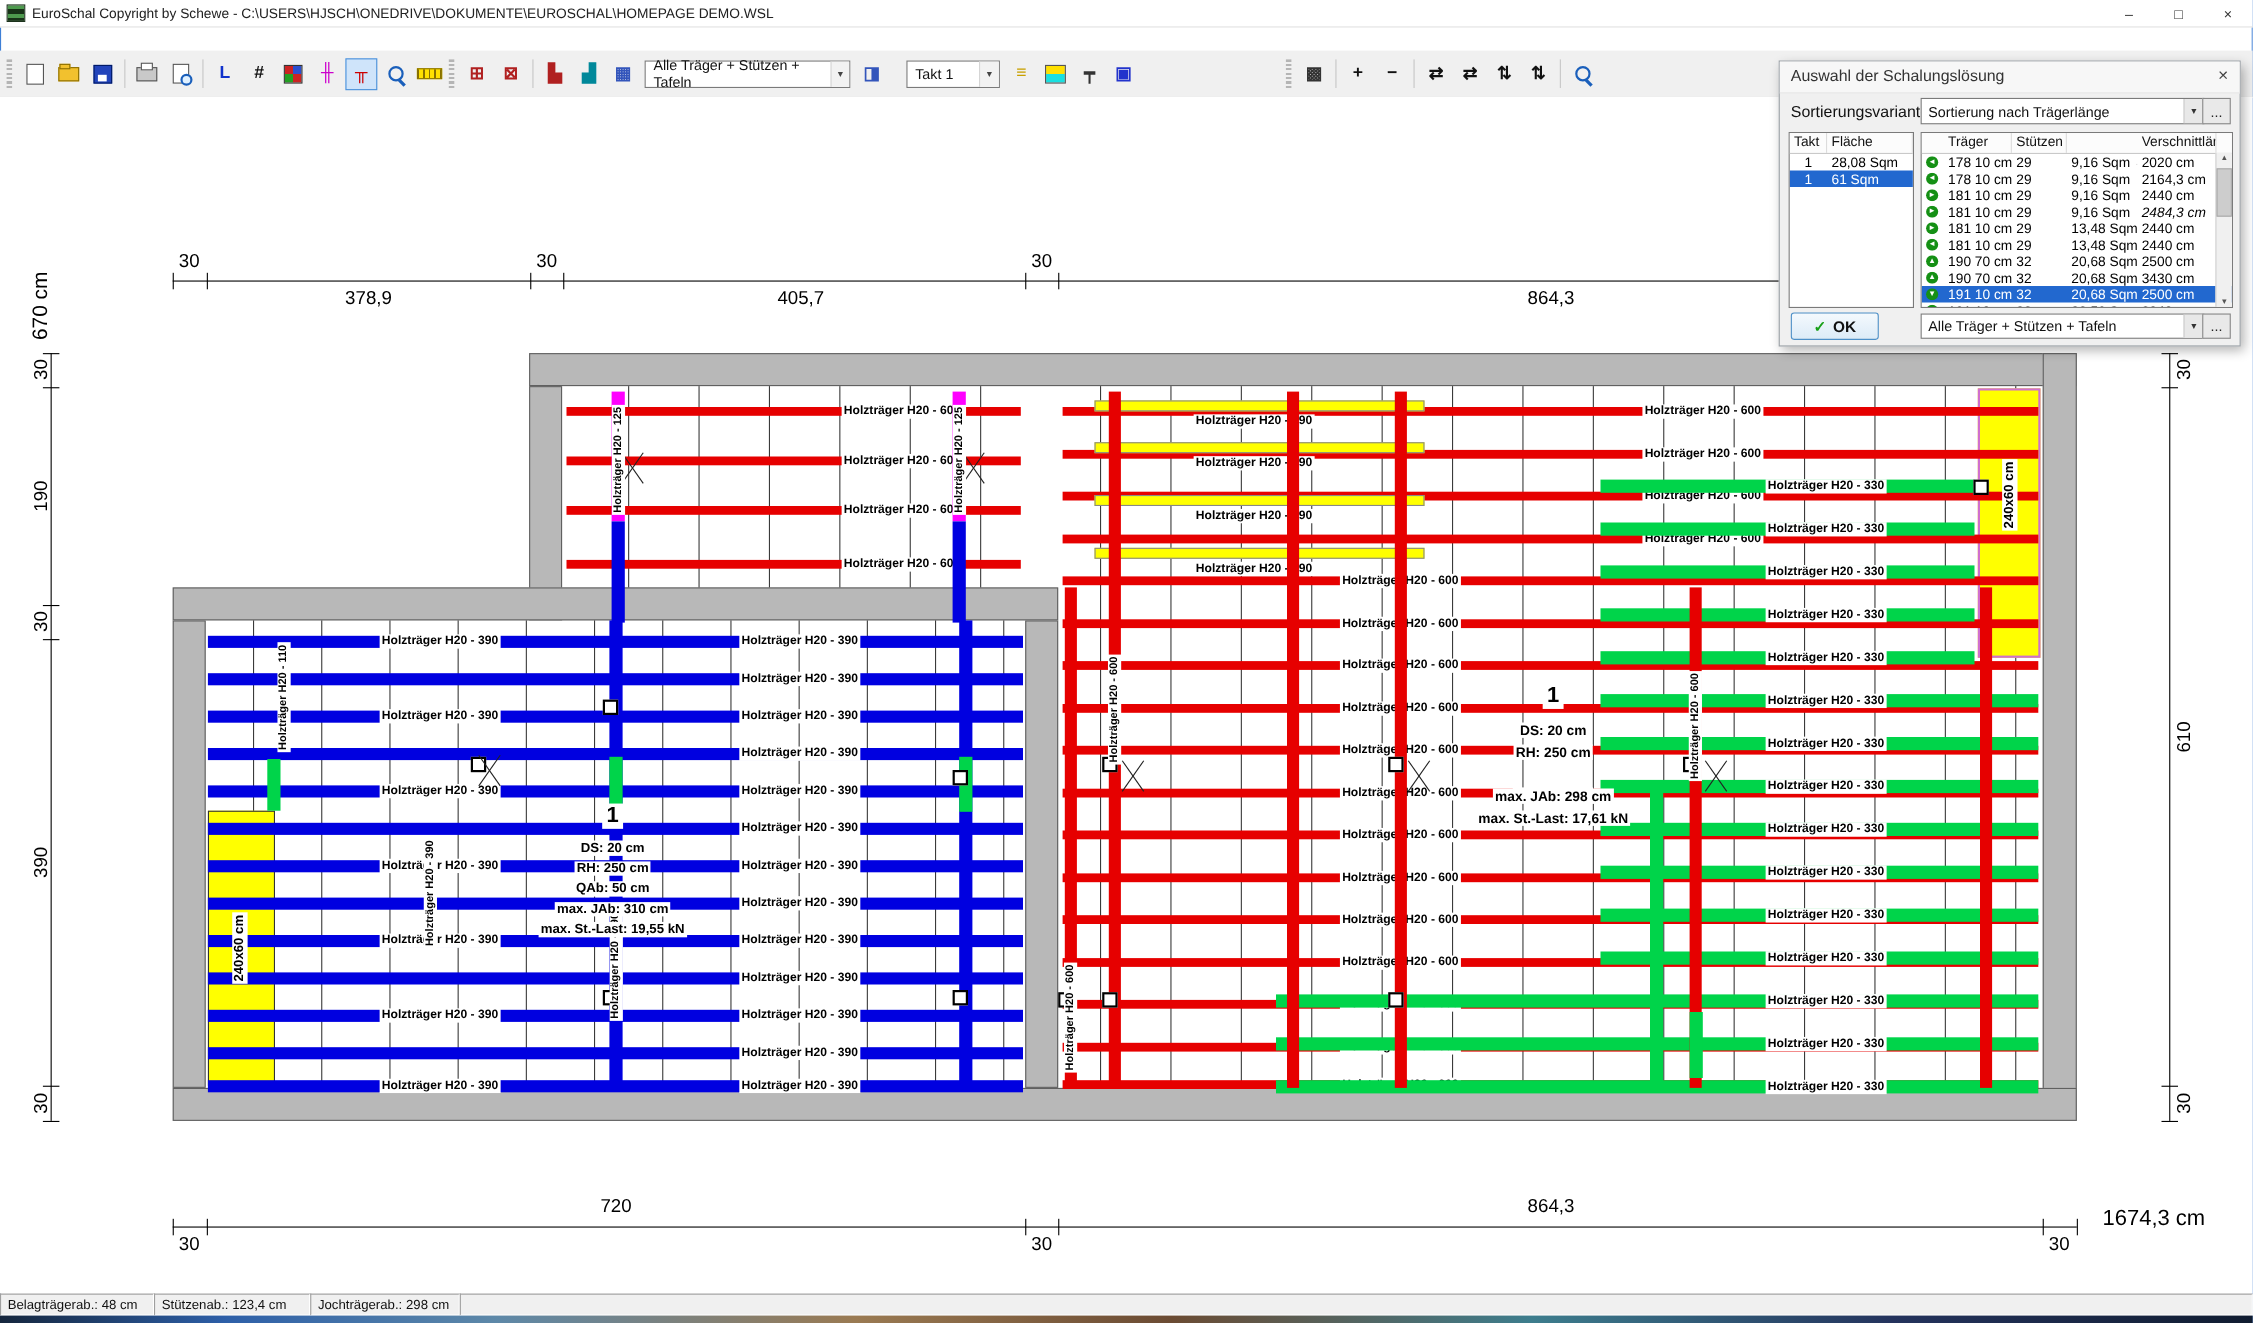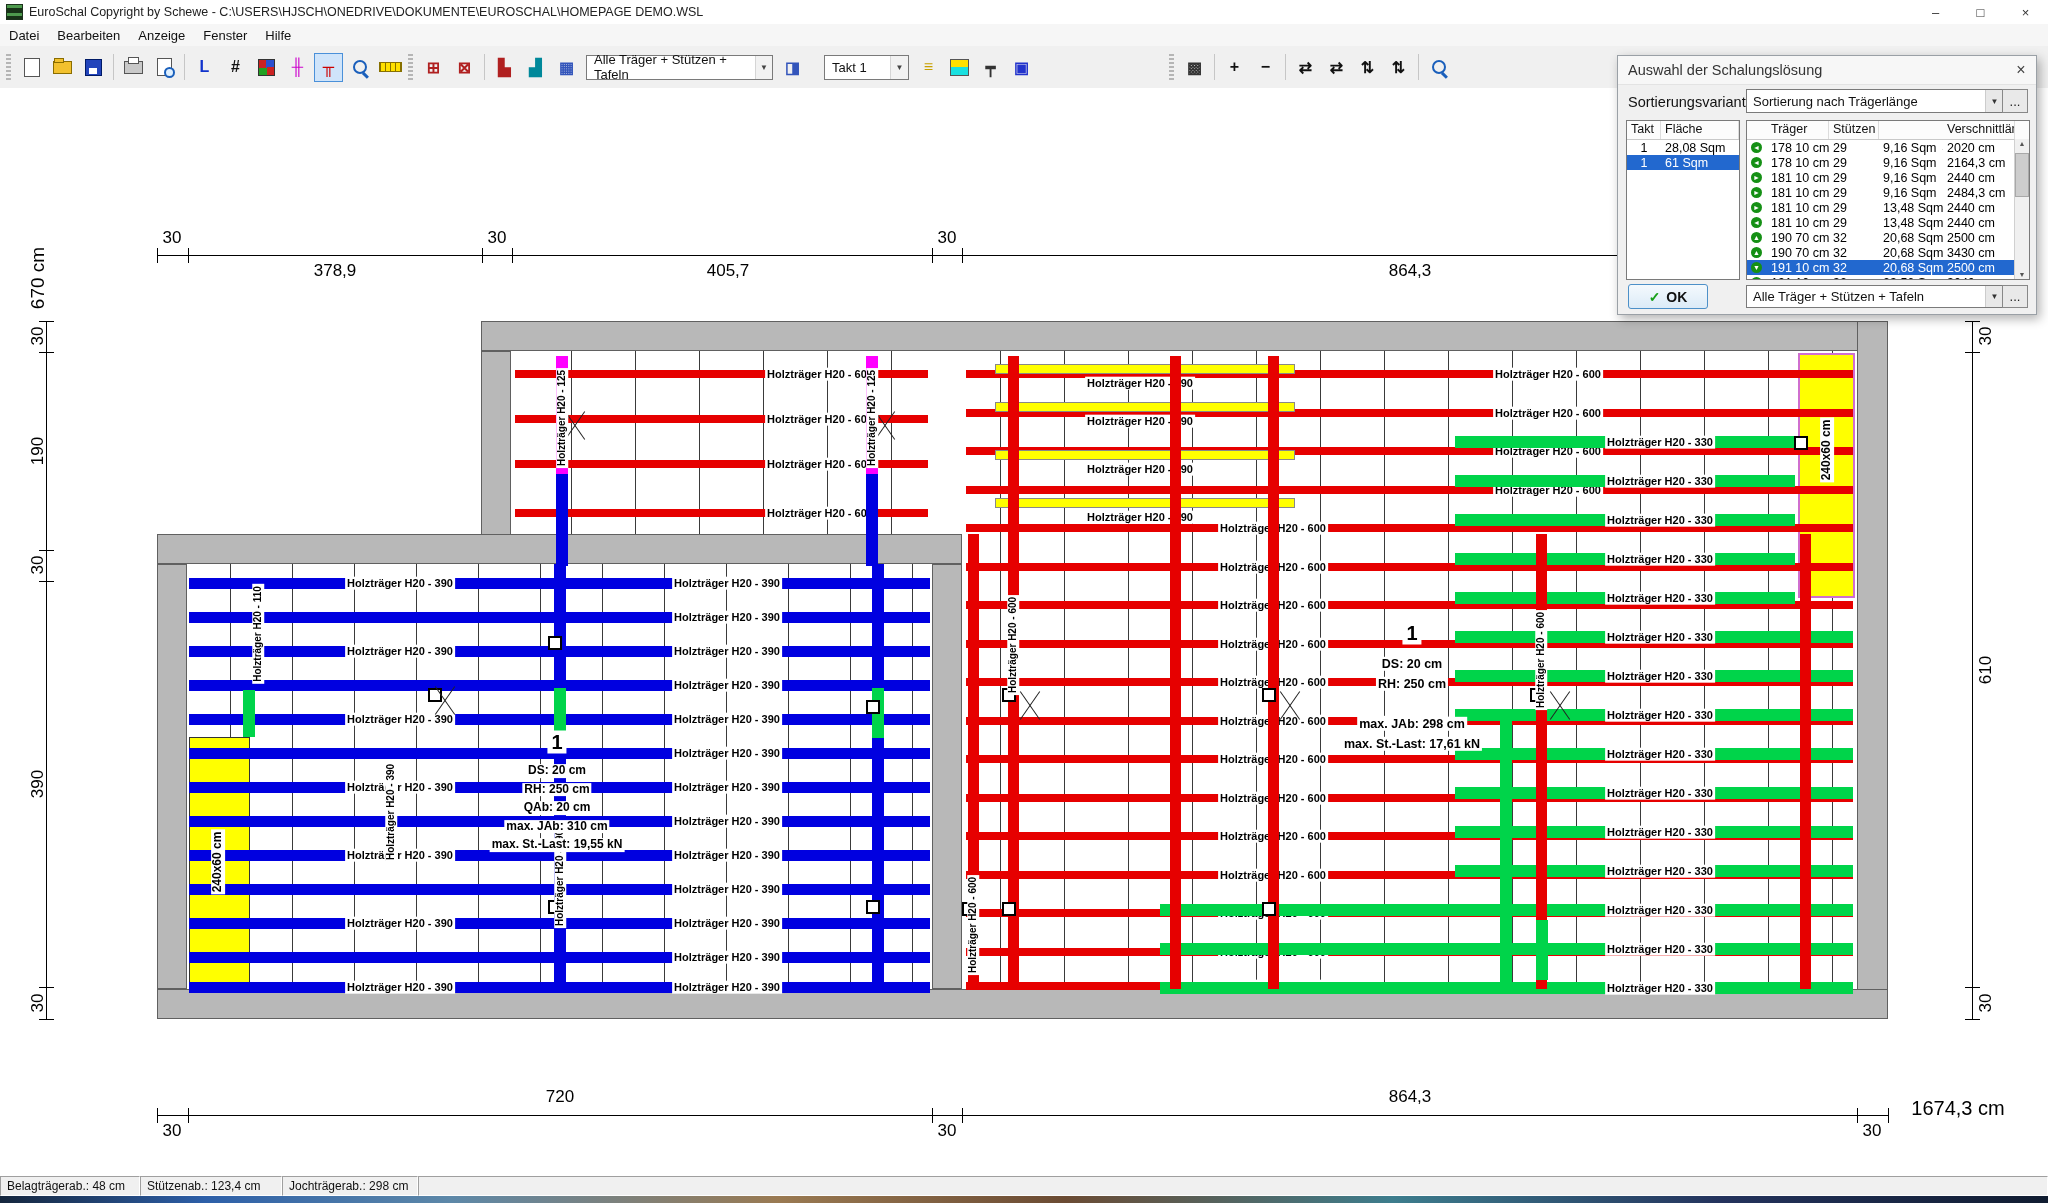--- a/index.html
+++ b/index.html
@@ -109,27 +109,20 @@
   <div class="titlebar">
     <span class="appicon"></span>
     <span class="title">EuroSchal Copyright by Schewe - C:\USERS\HJSCH\ONEDRIVE\DOKUMENTE\EUROSCHAL\HOMEPAGE DEMO.WSL</span>
     <span class="winbtns">
       <span class="wb">–</span>
       <span class="wb">□</span>
       <span class="wb">×</span>
     </span>
   </div>
 
-  <div class="menubar" id="menubar">
-      <span class="mi">Datei</span>
-      <span class="mi">Bearbeiten</span>
-      <span class="mi">Anzeige</span>
-      <span class="mi">Fenster</span>
-      <span class="mi">Hilfe</span>
-    </div>
   <div class="toolbar" id="toolbar">
       <div class="tb-grip"></div>
       <div class="tbtn">
         <div class="ic-new"></div>
       </div>
       <div class="tbtn">
         <div class="ic-open"></div>
       </div>
       <div class="tbtn">
         <div class="ic-save"></div>
@@ -485,21 +478,21 @@
       <div class="lab" style="position: absolute; left: 1541px; top: 572px; font-size: 10px; transform: translate(-50%, -50%) rotate(-90deg);">Holzträger H20 - 600</div>
       <div class="lab" style="position: absolute; left: 973px; top: 837px; font-size: 10px; transform: translate(-50%, -50%) rotate(-90deg);">Holzträger H20 - 600</div>
       <div class="lab" style="position: absolute; left: 560px; top: 790px; font-size: 10px; transform: translate(-50%, -50%) rotate(-90deg);">Holzträger H20 - 390</div>
       <div class="lab" style="position: absolute; left: 391px; top: 724px; font-size: 10px; transform: translate(-50%, -50%) rotate(-90deg);">Holzträger H20 - 390</div>
       <div class="lab" style="position: absolute; left: 258px; top: 546px; font-size: 10px; transform: translate(-50%, -50%) rotate(-90deg);">Holzträger H20 - 110</div>
       <div class="lab" style="position: absolute; left: 218px; top: 774px; font-size: 12px; transform: translate(-50%, -50%) rotate(-90deg);">240x60 cm</div>
       <div class="lab" style="position: absolute; left: 1827px; top: 362px; font-size: 12px; transform: translate(-50%, -50%) rotate(-90deg);">240x60 cm</div>
       <div class="lab" style="position: absolute; left: 557px; top: 654px; font-size: 20px; padding: 0px 4px;">1</div>
       <div class="lab" style="position: absolute; left: 557px; top: 683px; font-size: 12px;">DS: 20 cm</div>
       <div class="lab" style="position: absolute; left: 557px; top: 701.5px; font-size: 12px;">RH: 250 cm</div>
-      <div class="lab" style="position: absolute; left: 557px; top: 720px; font-size: 12px;">QAb: 20 cm</div>
+      <div class="lab" style="position: absolute; left: 557px; top: 720px; font-size: 12px;">QAb: 50 cm</div>
       <div class="lab" style="position: absolute; left: 557px; top: 738.5px; font-size: 12px;">max. JAb: 310 cm</div>
       <div class="lab" style="position: absolute; left: 557px; top: 757px; font-size: 12px;">max. St.-Last: 19,55 kN</div>
       <div class="lab" style="position: absolute; left: 1412px; top: 545px; font-size: 20px; padding: 0px 4px;">1</div>
       <div class="lab" style="position: absolute; left: 1412px; top: 576px; font-size: 12.5px;">DS: 20 cm</div>
       <div class="lab" style="position: absolute; left: 1412px; top: 596px; font-size: 12.5px;">RH: 250 cm</div>
       <div class="lab" style="position: absolute; left: 1412px; top: 635px; font-size: 12.5px;">QAb: 48 cm</div>
       <div class="lab" style="position: absolute; left: 1412px; top: 636px; font-size: 12.5px;">max. JAb: 298 cm</div>
       <div class="lab" style="position: absolute; left: 1412px; top: 656px; font-size: 12.5px;">max. St.-Last: 17,61 kN</div>
     </div>
 
@@ -568,21 +561,21 @@
             <span style="width: 64px;">9,16 Sqm</span>
             <span style="width: 72px;">2440 cm</span>
           </div>
           <div class="lrow">
             <span style="width: 20px; padding: 0px; display: flex;">
               <span class="dircircle">►</span>
             </span>
             <span style="width: 62px;">181 10 cm</span>
             <span style="width: 50px;">29</span>
             <span style="width: 64px;">9,16 Sqm</span>
-            <span style="width: 72px;">2484,3 cm</span>
+            <span style="width: 72px; font-style: italic;">2484,3 cm</span>
           </div>
           <div class="lrow">
             <span style="width: 20px; padding: 0px; display: flex;">
               <span class="dircircle">►</span>
             </span>
             <span style="width: 62px;">181 10 cm</span>
             <span style="width: 50px;">29</span>
             <span style="width: 64px;">13,48 Sqm</span>
             <span style="width: 72px;">2440 cm</span>
           </div>

